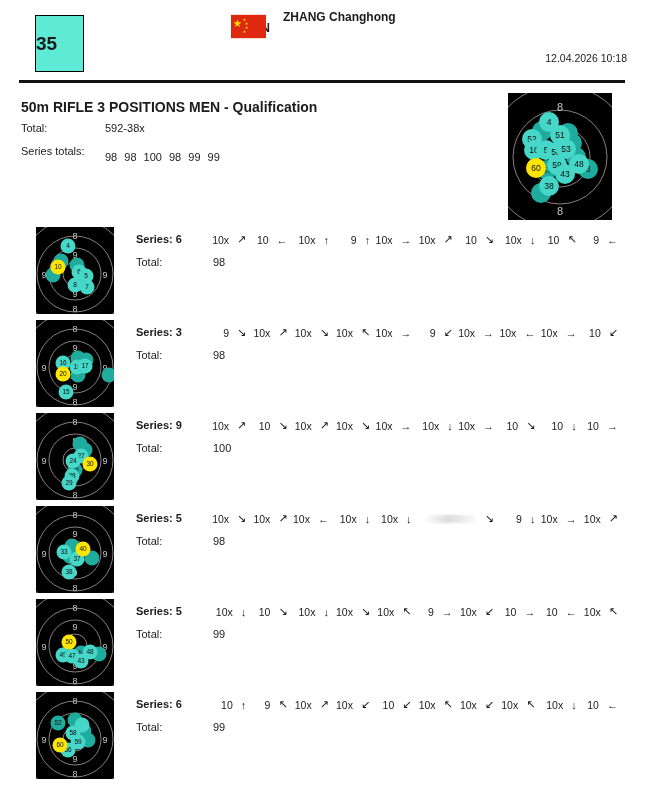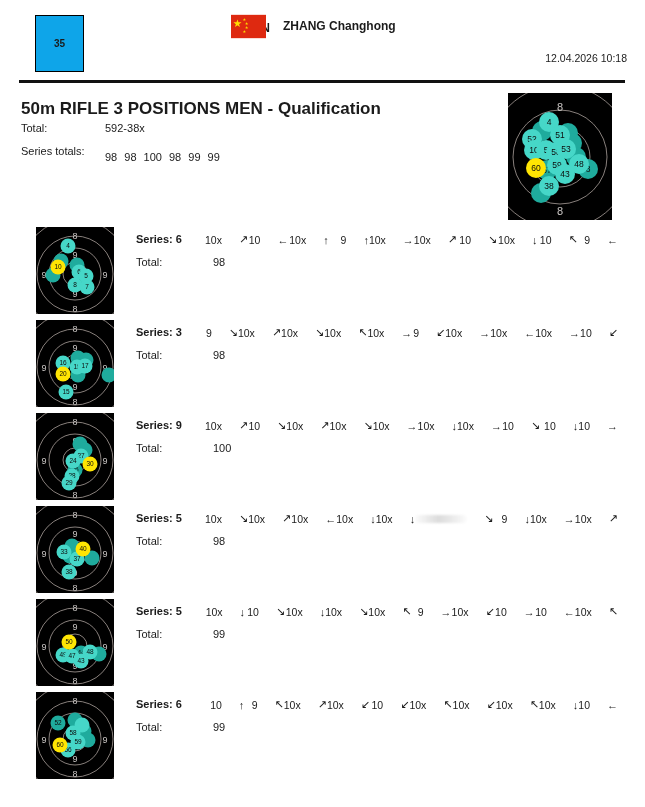--- a/index.html
+++ b/index.html
@@ -1,34 +1,34 @@
 <!DOCTYPE html>
 <html><head>
 <meta charset="utf-8">
 <style>
   html,body{margin:0;padding:0;background:#fff;}
   .page{position:relative;width:645px;height:807px;background:#fff;overflow:hidden;
         font-family:"Liberation Sans","DejaVu Sans",sans-serif;color:#1b1b1b;}
   .abs{position:absolute;}
-  .bib-box{left:35px;top:15px;width:47px;height:55px;background:#0ea5e9;border:1px solid #000;
-           font-weight:bold;font-size:10px;text-align:center;line-height:55px;}
+  .bib-box{left:35px;top:15px;width:47px;height:55px;background:#5eead4;border:1px solid #000;
+           font-weight:bold;font-size:19px;text-align:left;line-height:55px;}
   .nation{left:200px;top:21px;font-weight:bold;font-size:12px;margin-left:44px;}
   .flag{left:231px;top:14px;width:35px;height:25px;}
-  .athlete{left:283px;top:19px;font-weight:bold;font-size:12px;}
+  .athlete{left:283px;top:10px;font-weight:bold;font-size:12px;}
   .datetime{right:18px;top:52px;font-size:10.5px;}
   .divider{left:19px;top:80px;width:606px;height:2.5px;background:#111;}
-  .event-title{left:21px;top:99px;font-weight:bold;font-size:17px;}
+  .event-title{left:21px;top:99px;font-weight:bold;font-size:14px;}
   .info-label{left:21px;font-size:11px;}
   .info-value{left:105px;font-size:11px;word-spacing:4px;}
   .big-target{left:508px;top:93px;width:104px;height:127px;}
   .series-row{position:absolute;left:0;width:645px;height:93px;}
   .thumb-target{position:absolute;left:36px;top:0;width:78px;height:87px;}
   .series-label{position:absolute;left:136px;top:6px;font-weight:bold;font-size:11px;}
   .shots{position:absolute;left:205px;top:6px;width:413px;display:flex;}
-  .shot-cell{flex:1;display:flex;justify-content:flex-end;align-items:center;gap:17px;
+  .shot-cell{flex:1;display:flex;justify-content:flex-end;align-items:center;gap:8px;
              font-size:10.5px;white-space:nowrap;}
   .shot-arrow{font-size:11px;}
   .blur-smear{display:inline-block;width:52px;height:8px;border-radius:4px;
               background:linear-gradient(90deg,rgba(232,232,232,.15),#dcdcdc 45%,#ececec 75%,rgba(240,240,240,.2));
               filter:blur(1.2px);}
   .total-label{position:absolute;left:136px;top:29px;font-size:11px;}
   .total-value{position:absolute;left:213px;top:29px;font-size:11px;}
   svg{display:block;}
 </style>
 </head>

